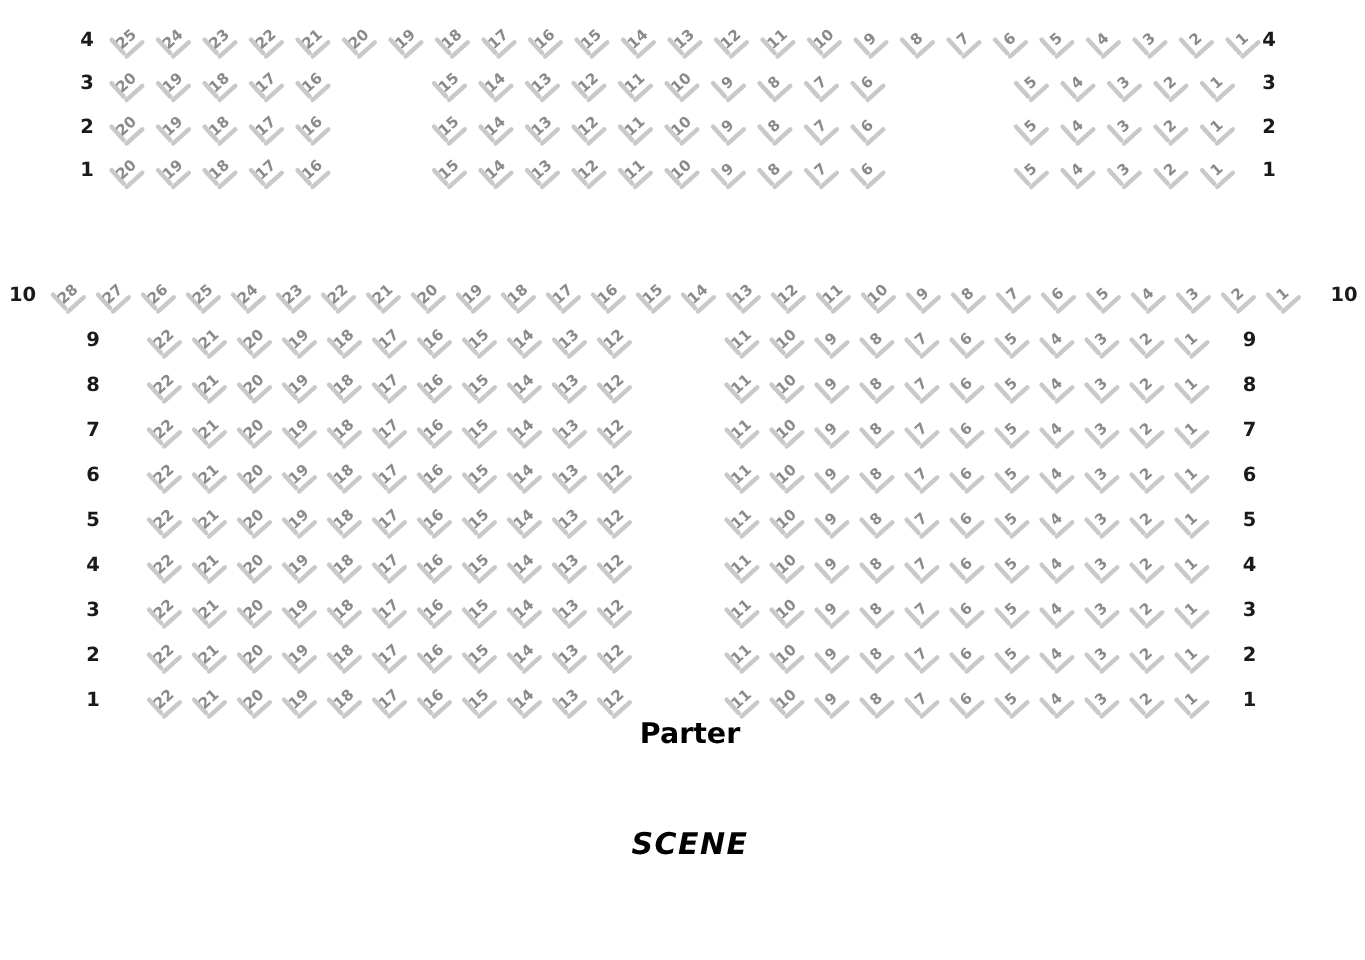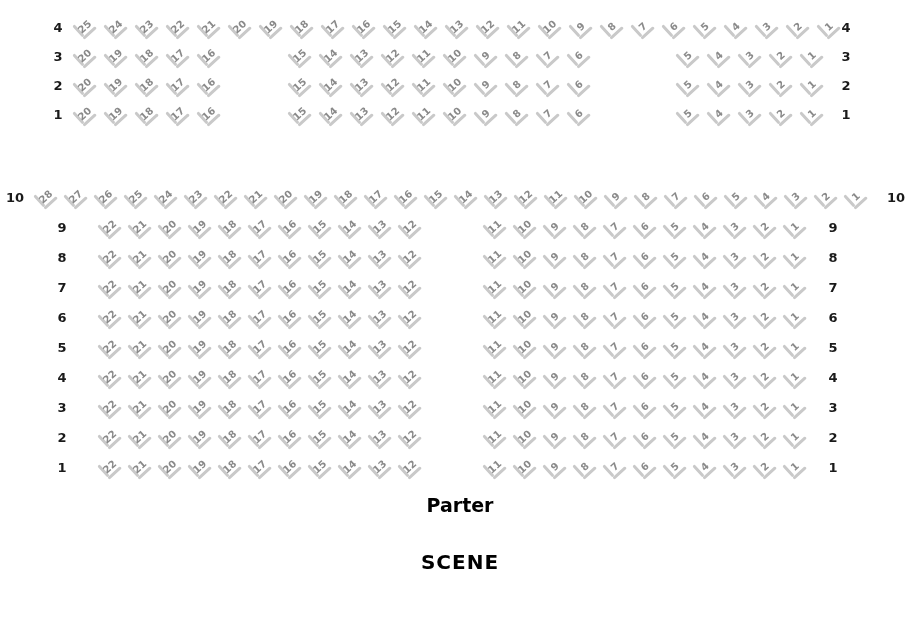--- a/index.html
+++ b/index.html
@@ -35,28 +35,28 @@
     position:absolute; left:0; top:0; width:26px; height:26px;
     line-height:26px; text-align:center;
     font-size:10px; font-weight:bold; color:#8a8a8a;
   }
 
   .section-label {
     position:absolute; transform:translate(-50%,-50%);
     font-size:19px; font-weight:bold; color:#000;
     white-space:nowrap;
   }
-  .section-label.scene { font-size:20px; letter-spacing:1px; }
+  .section-label.scene { font-size:20px; letter-spacing:1px;font-style:italic; }
 </style>
 </head>
 <body>
 
 <div class="seat-map">
 
-  <div class="section-label" style="left:460px; top:505px;">Parter</div>
+  <div class="section-label" style="left:460px; top:489px;">Parter</div>
 
   <div class="section-label scene" style="left:460px; top:562px;">SCENE</div>
 <div class="row-label" style="left: 58px; top: 27px;">4</div>
     <div class="row-label" style="left: 846px; top: 27px;">4</div>
     <div class="seat" style="left: 85px; top: 27px;">
       <span class="rot">
         <i class="back"></i>
         <i class="base"></i>
         <span class="num">25</span>
       </span>

